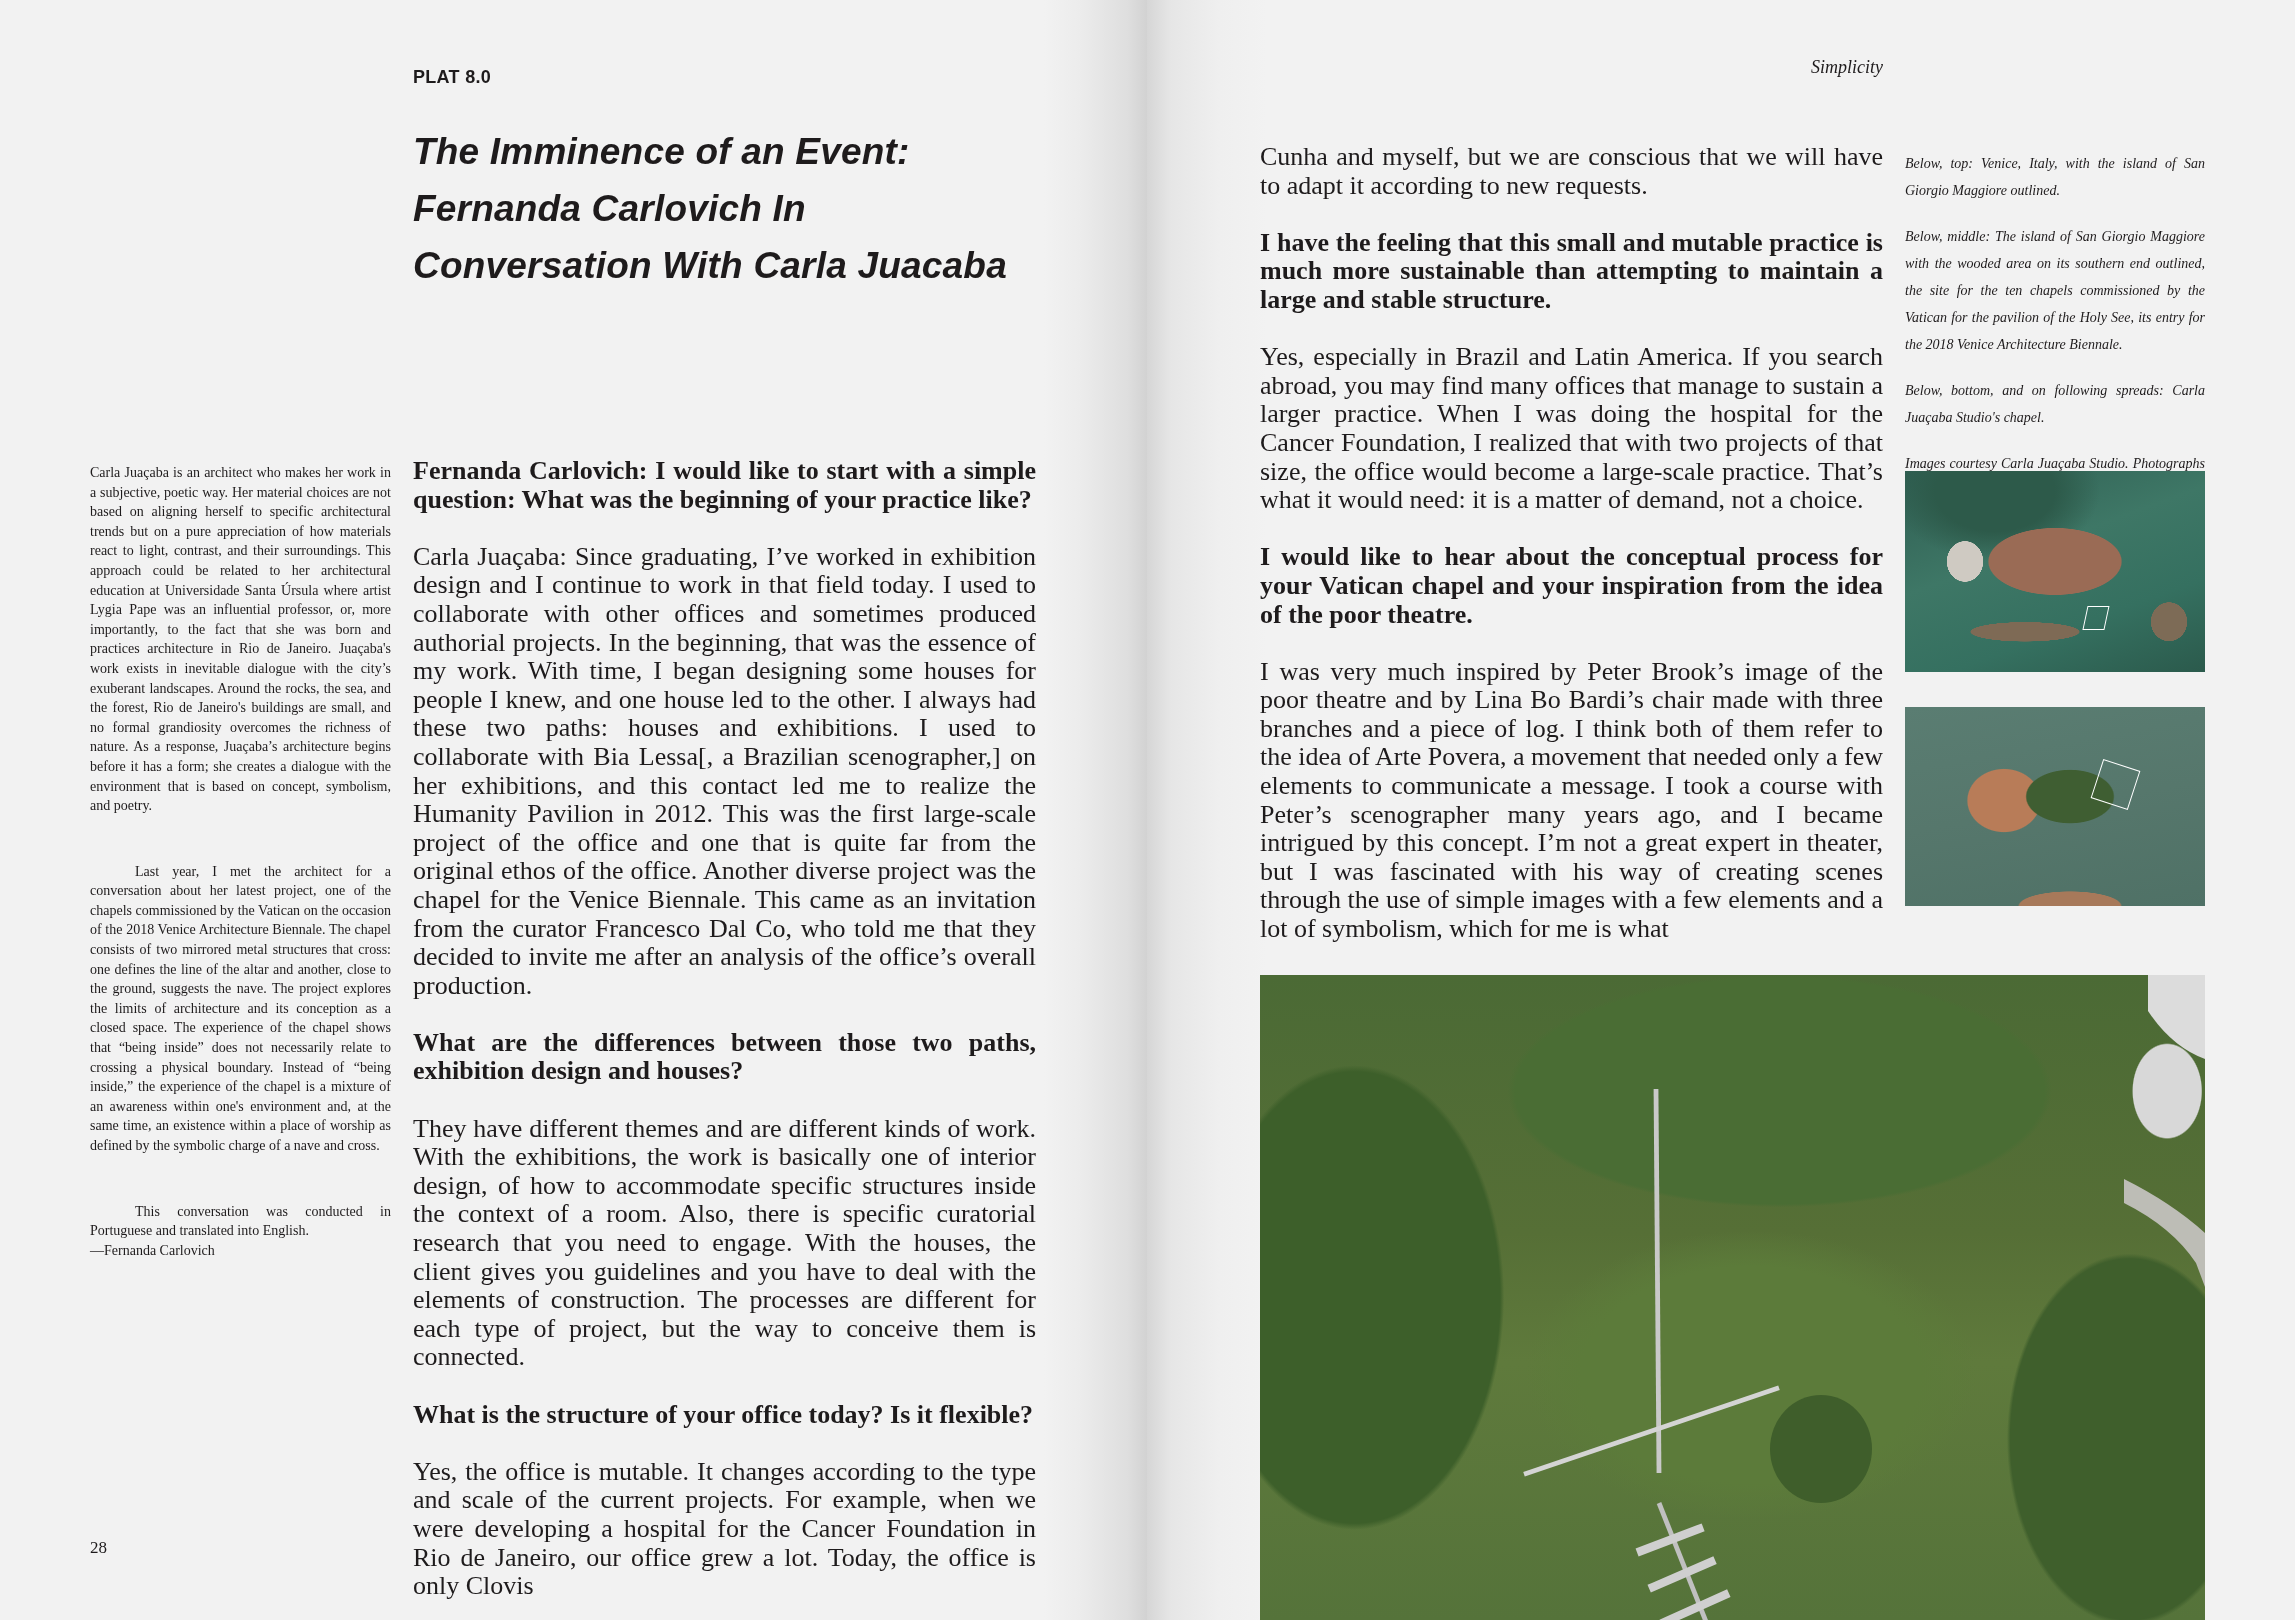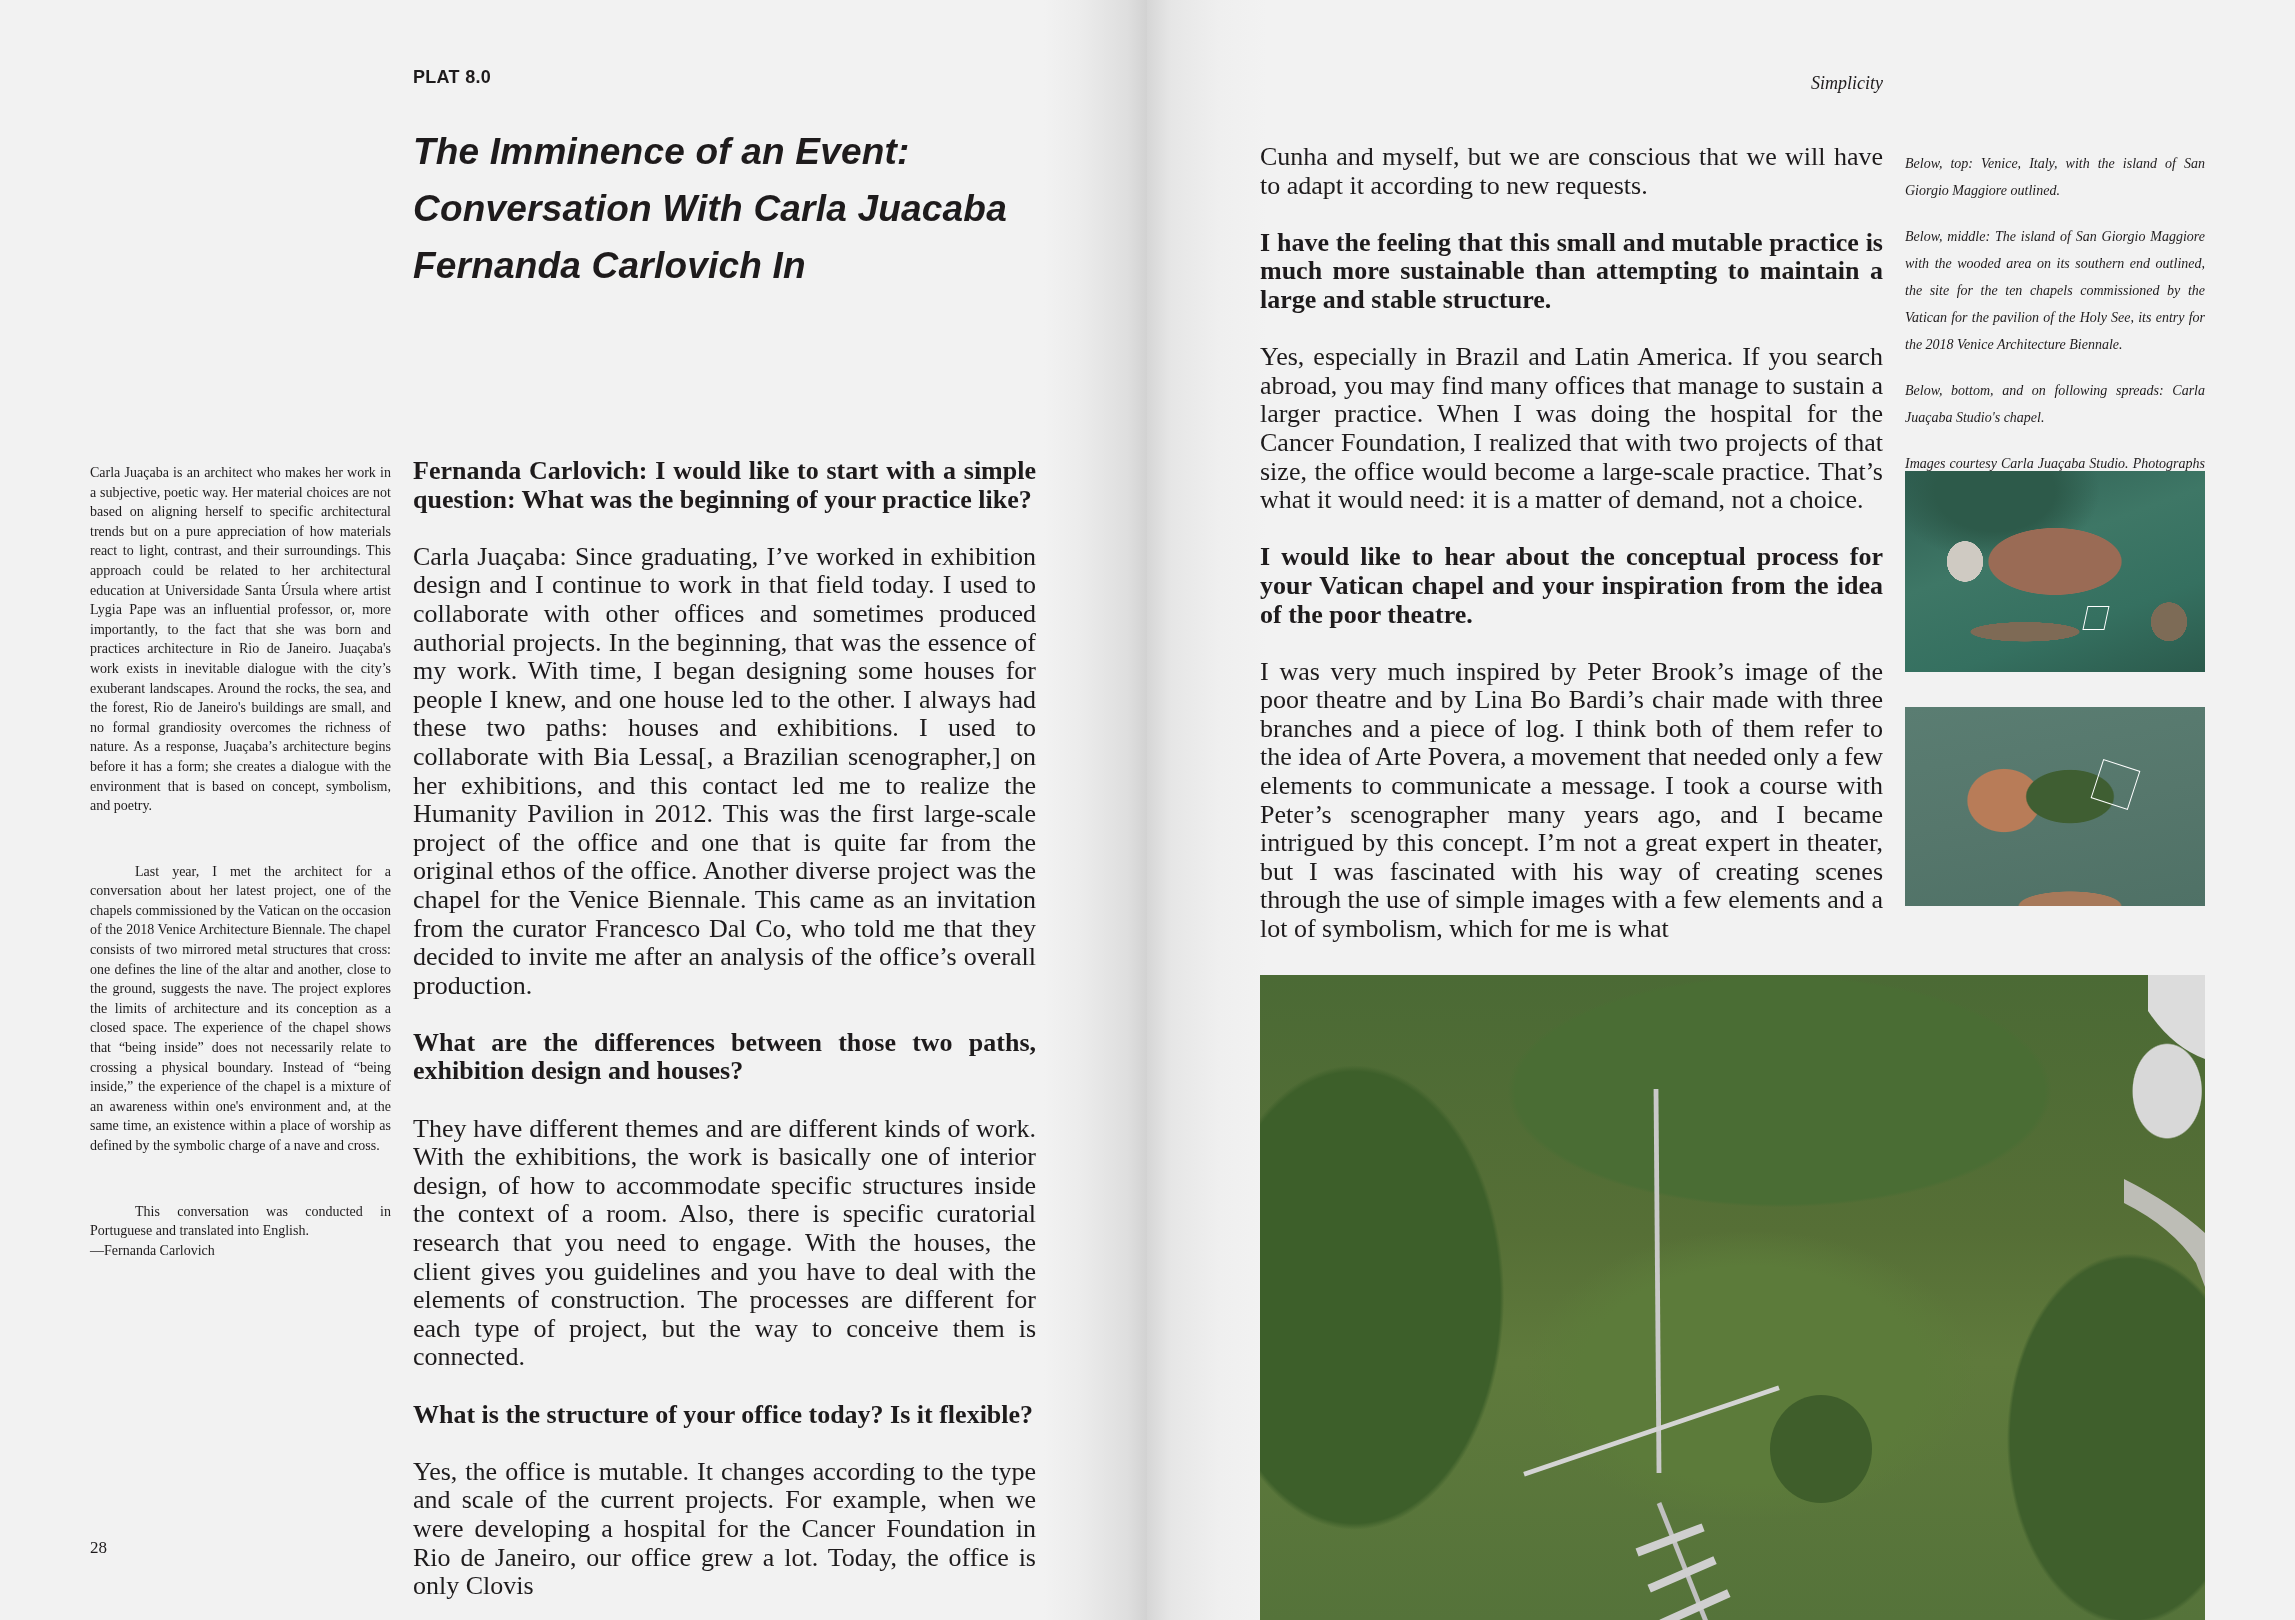--- a/index.html
+++ b/index.html
@@ -14,21 +14,21 @@
     background: linear-gradient(to right, #f2f2f2 0, #f2f2f2 1044px, #ececec 1080px, #dedede 1128px, #d2d2d2 1147px); }
   .page-right { left: 1147px; width: 1148px;
     background: linear-gradient(to right, #d6d6d6 0, #e6e6e6 24px, #efefef 72px, #f2f2f2 120px, #f2f2f2 100%); }
 
   .running-head-left {
     position: absolute; left: 413px; top: 67px;
     font-family: "Liberation Sans", "DejaVu Sans", sans-serif;
     font-weight: 700; font-size: 18px; letter-spacing: 0.3px;
   }
   .running-head-right {
-    position: absolute; right: 412px; top: 73px;
+    position: absolute; right: 412px; top: 57px;
     font-style: italic; font-size: 18px;
   }
   .title {
     position: absolute; left: 413px; top: 123px; width: 660px;
     font-family: "Liberation Sans", "DejaVu Sans", sans-serif;
     font-weight: 700; font-size: 37px; line-height: 57px; letter-spacing: 0.2px;
     margin: 0;
     font-style: italic;
   }
   .title span { display: block; }
@@ -98,22 +98,22 @@
   .chapel-svg { position: absolute; left: 0; top: 0; width: 100%; height: 100%; }
 </style>
 </head>
 <body>
 
 <div class="page page-left">
   <div class="running-head-left">PLAT 8.0</div>
 
   <h1 class="title">
     <span>The Imminence of an Event:</span>
+    <span>Fernanda Carlovich In</span>
     <span>Conversation With Carla Juacaba</span>
-    <span>Fernanda Carlovich In</span>
   </h1>
 
   <div class="sidebar">
     <p>Carla Juaçaba is an architect who makes her work in a subjective, poetic way. Her material choices are not based on aligning herself to specific architectural trends but on a pure appreciation of how materials react to light, contrast, and their surroundings. This approach could be related to her architectural education at Universidade Santa Úrsula where artist Lygia Pape was an influential professor, or, more importantly, to the fact that she was born and practices architecture in Rio de Janeiro. Juaçaba's work exists in inevitable dialogue with the city’s exuberant landscapes. Around the rocks, the sea, and the forest, Rio de Janeiro's buildings are small, and no formal grandiosity overcomes the richness of nature. As a response, Juaçaba’s architecture begins before it has a form; she creates a dialogue with the environment that is based on concept, symbolism, and poetry.</p>
     <p class="indent">Last year, I met the architect for a conversation about her latest project, one of the chapels commissioned by the Vatican on the occasion of the 2018 Venice Architecture Biennale. The chapel consists of two mirrored metal structures that cross: one defines the line of the altar and another, close to the ground, suggests the nave. The project explores the limits of architecture and its conception as a closed space. The experience of the chapel shows that “being inside” does not necessarily relate to crossing a physical boundary. Instead of “being inside,” the experience of the chapel is a mixture of an awareness within one's environment and, at the same time, an existence within a place of worship as defined by the symbolic charge of a nave and cross.</p>
     <p class="indent">This conversation was conducted in Portuguese and translated into English.</p>
     <p>—Fernanda Carlovich</p>
   </div>
 
   <div class="col col-left">

